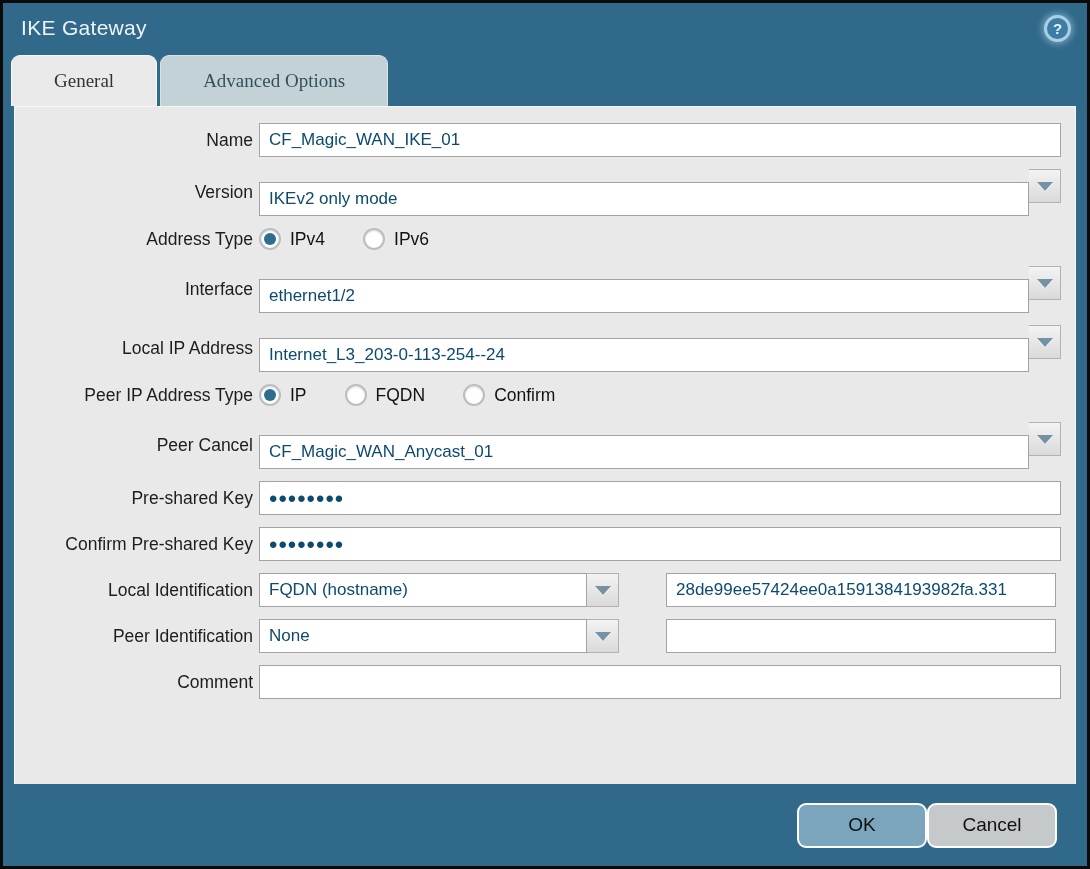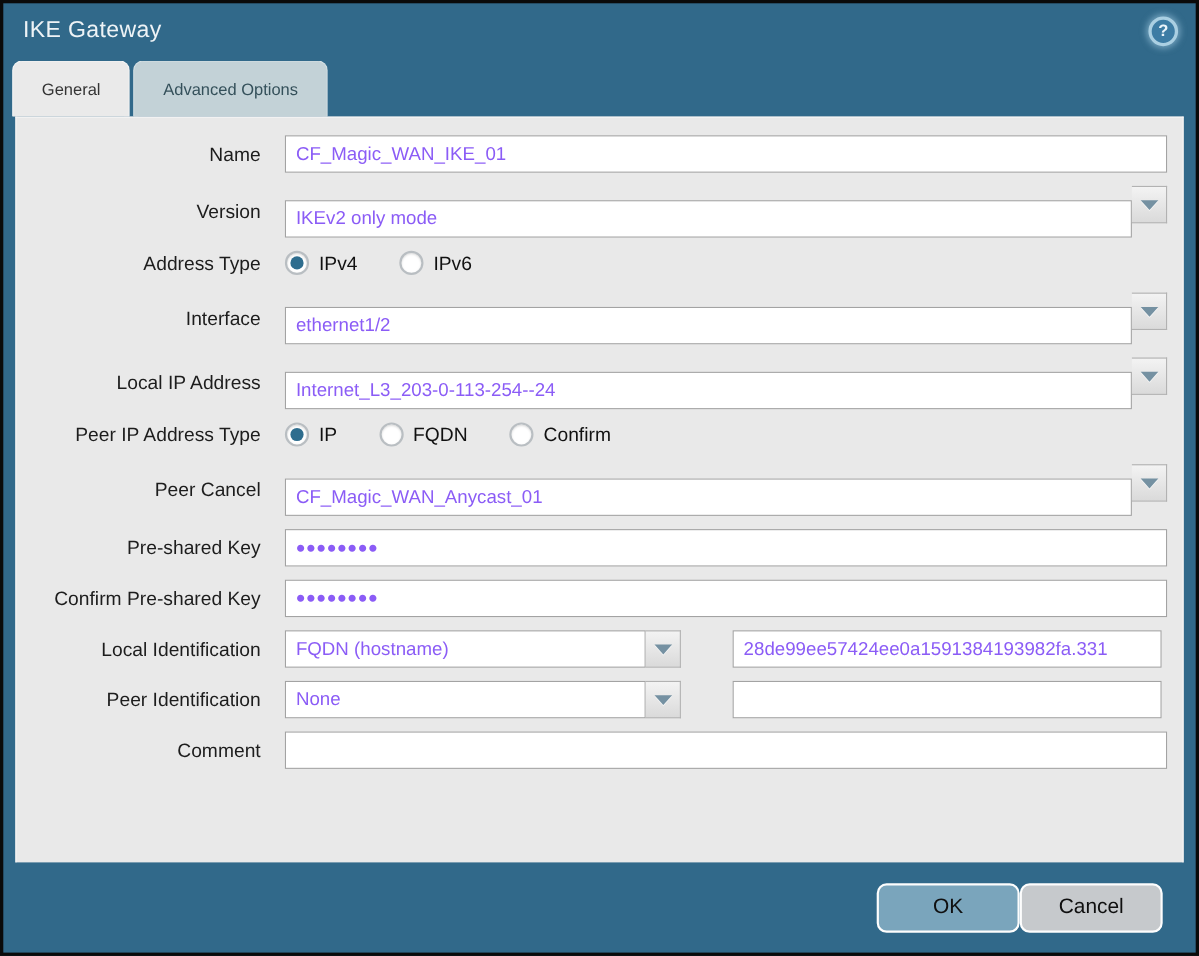--- a/index.html
+++ b/index.html
@@ -29,23 +29,24 @@
     cursor:pointer;
   }
   
   .tabs {
     flex:0 0 auto; height:53px;
     display:flex; align-items:flex-end;
     padding-left:8px; gap:3px;
   }
   .tab {
     height:51px; display:flex; align-items:center; justify-content:center;
-    padding:0 26px; font-size:15px;
+    padding:0 42px; font-size:19px;
     border-radius:9px 9px 0 0;
     cursor:pointer;
+    font-family:Liberation Serif, serif;
   }
   .tab.active {
     background:#eaeaea; color:#343434;
     border:1px solid #f7f7f7; border-bottom:none;
   }
   .tab.inactive {
     background:#c3d2d7; color:#34505a;
     border:1px solid #d7e2e5; border-bottom:none;
   }
   
@@ -53,28 +54,28 @@
     flex:1 1 auto;
     margin:0 11px;
     background:#e9e9e9;
     border:1px solid #f6f6f6; border-bottom:none;
     padding:16px 0 10px 0;
     overflow:hidden;
   }
   .row { display:flex; align-items:center; margin-bottom:12px; }
   .row.radio-row { margin-top:4px; margin-bottom:16px; }
   .lbl {
-    flex:0 0 244px; text-align:right; padding-right:22px;
+    flex:0 0 244px; text-align:right; padding-right:6px;
     font-size:17.5px; color:#1d1d1d; white-space:nowrap;
   }
   .fieldzone { display:flex; align-items:center; }
   input.ti {
     height:34px; border:1px solid #a3a3a3; background:#fff;
     font-family:"Liberation Sans", sans-serif;
-    font-size:17px; color:#8b5cf6; padding:0 9px; outline:none;
+    font-size:17px; color:#0c4a6e; padding:0 9px; outline:none;
   }
   input.ti.pw { font-size:24px; letter-spacing:1px; padding-top:2px; }
   .w-full { width:802px; }
   .w-combo { width:770px;margin-top:13px; }
   .combo { display:flex; align-items:stretch; }
   .ddbtn {
     width:32px; height:34px; flex:0 0 auto;
     background:linear-gradient(#f3f3f3,#dadada);
     border:1px solid #b2b2b2; border-left:none;
     display:flex; align-items:center; justify-content:center;

